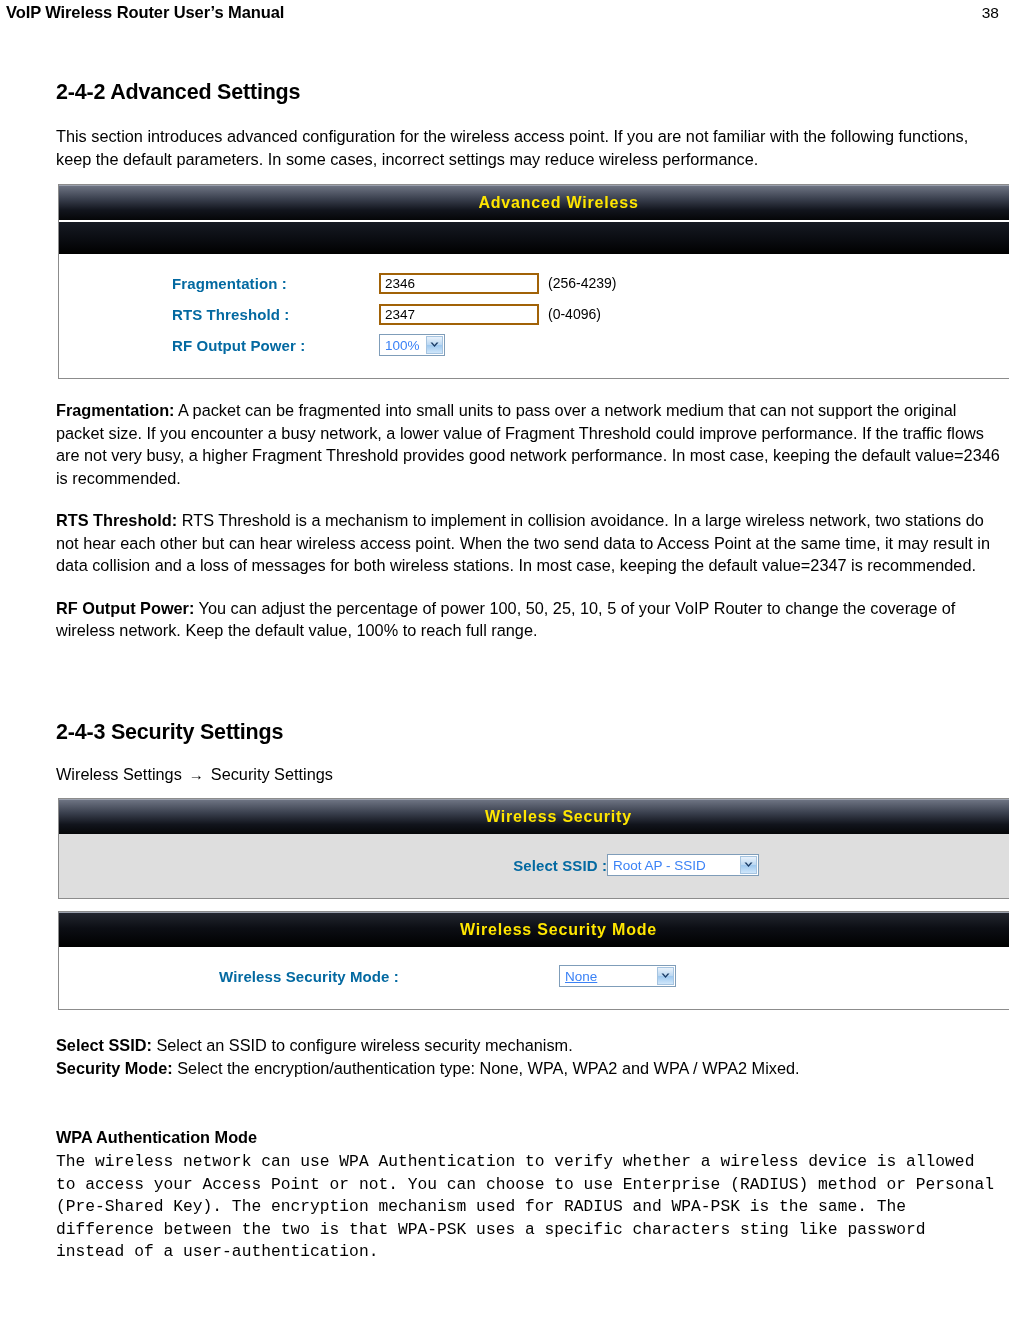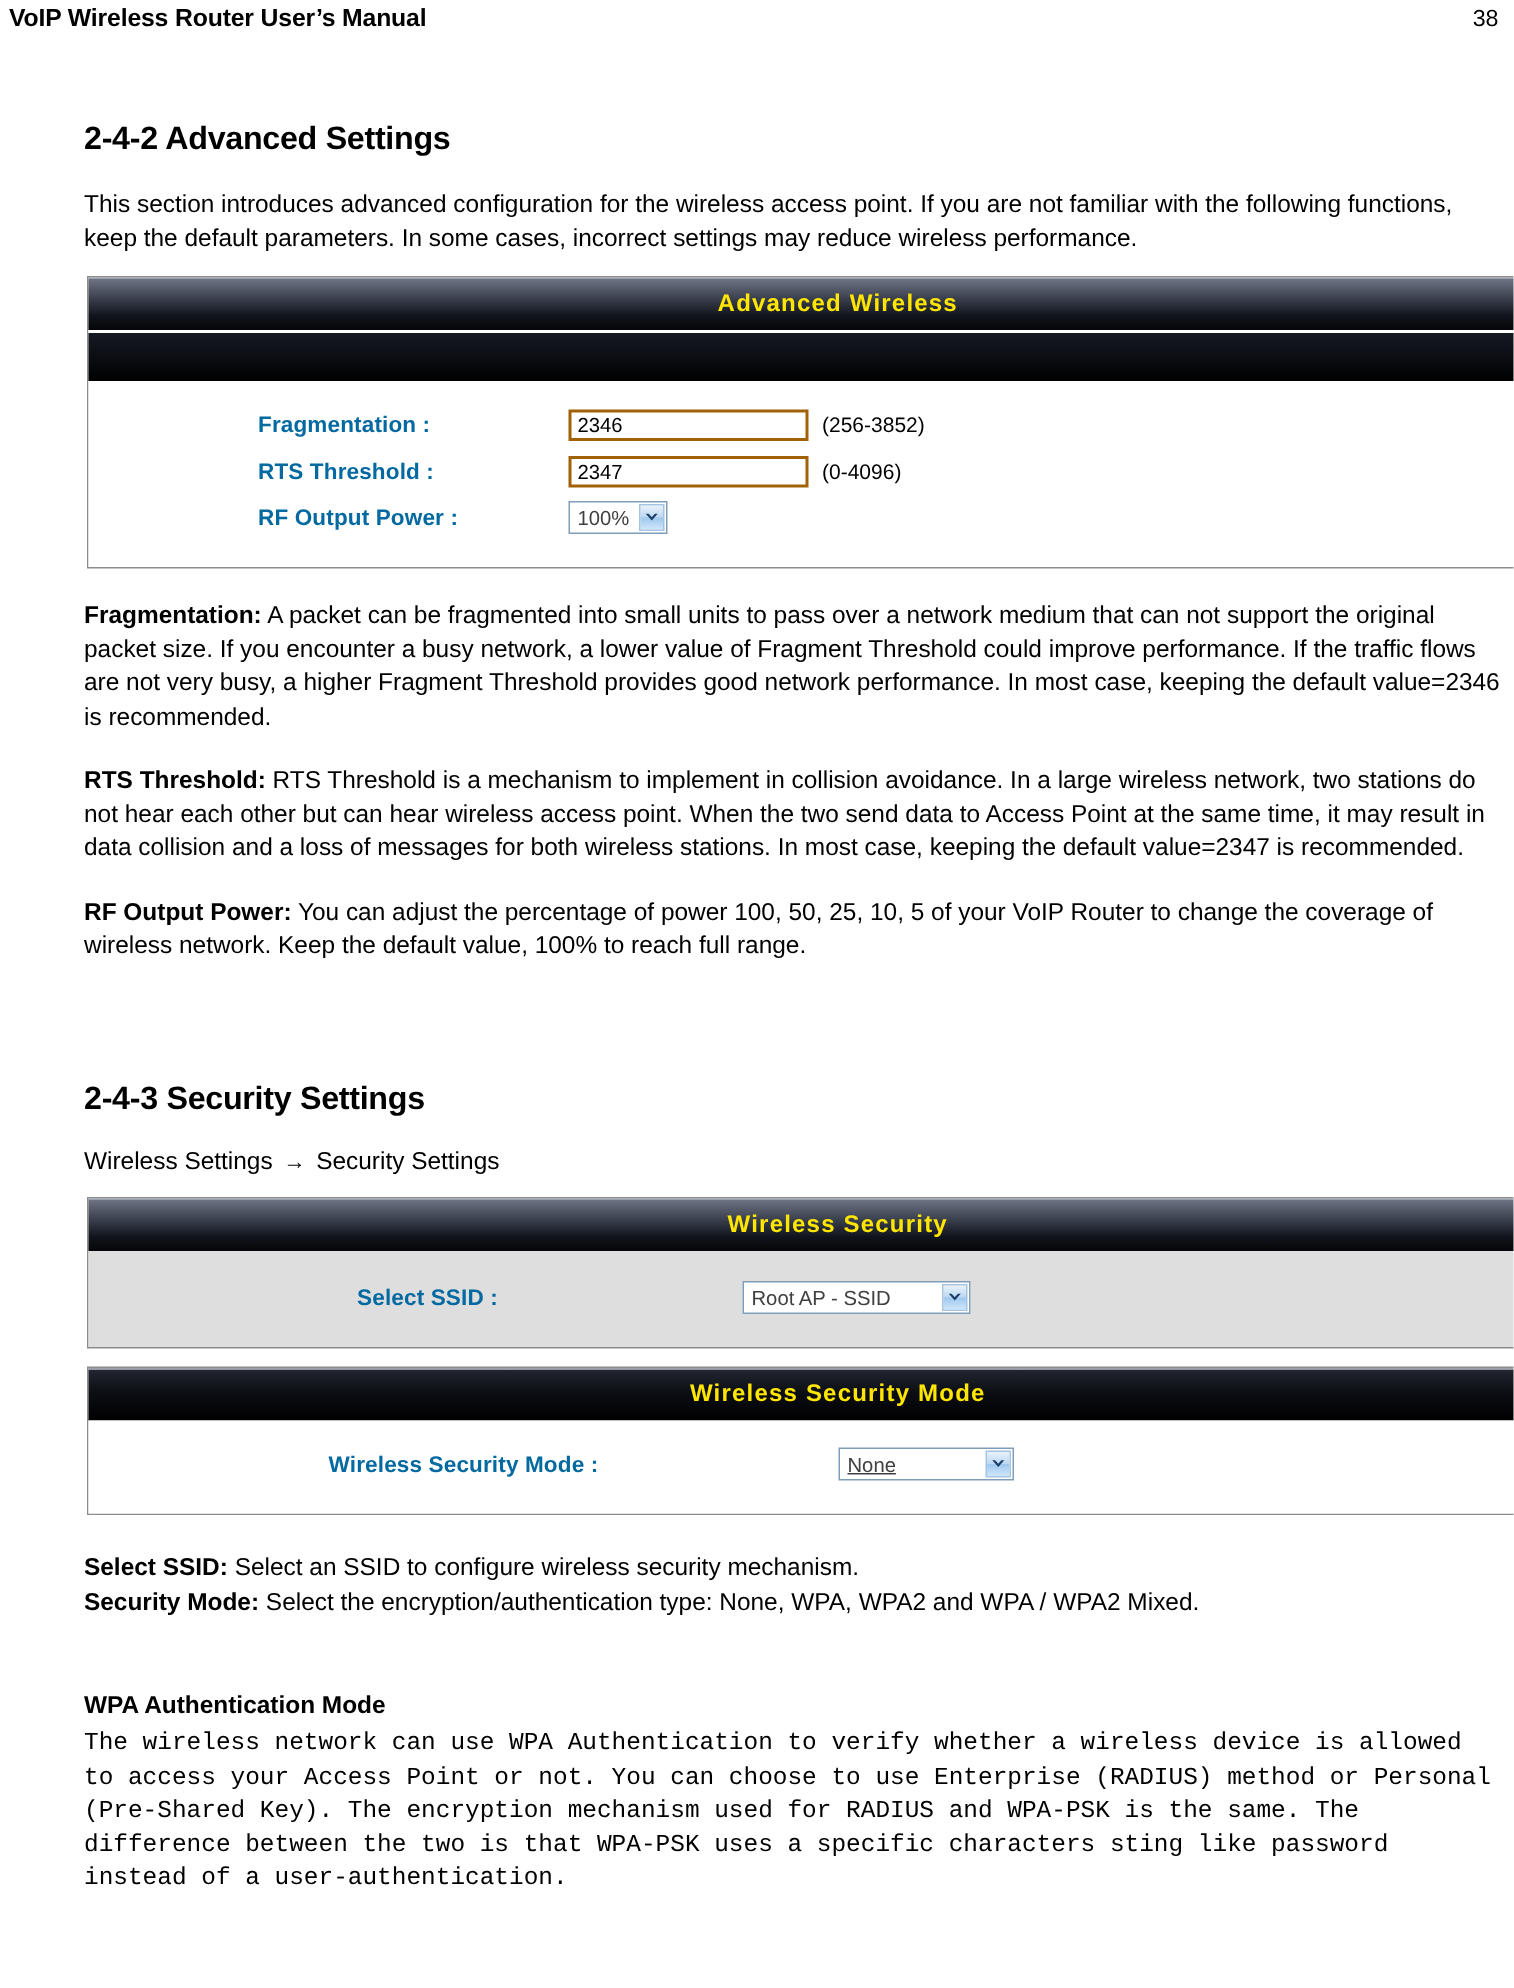--- a/index.html
+++ b/index.html
@@ -156,23 +156,23 @@
     width: 320px;
     padding-left: 113px;
     box-sizing: border-box;
     font-size: 15px;
     font-weight: bold;
     color: #0369a1;
     letter-spacing: 0.1px;
     white-space: nowrap;
   }
   .form-label.centered {
-    width: 436px;
+    width: 548px;
     padding-left: 16px;
-    text-align: center;
+    text-align: right;
   }
   .form-label.centered-mode {
     width: 500px;
     padding-left: 0;
     text-align: center;
   }
 
   .form-field {
     display: flex;
     align-items: center;
@@ -203,21 +203,21 @@
   .sel {
     display: inline-flex;
     align-items: center;
     justify-content: space-between;
     height: 22px;
     border: 1px solid #7f9db9;
     background: #ffffff;
     box-sizing: border-box;
     padding: 0 0 0 5px;
     font-size: 13.5px;
-    color: #404040;
+    color: #3b82f6;
     cursor: default;
   }
   .sel.w-small  { width: 66px; }
   .sel.w-medium { width: 117px; text-decoration: underline; }
   .sel.w-large  { width: 152px; }
 
   .sel-value { white-space: nowrap; }
   .sel-arrow {
     width: 17px;
     height: 18px;
@@ -252,21 +252,21 @@
       <div class="panel-titlebar">
         <span class="panel-title-text">Advanced Wireless</span>
       </div>
       <div class="panel-subbar"></div>
       <div class="panel-body">
 
         <div class="form-row">
           <div class="form-label">Fragmentation :</div>
           <div class="form-field">
             <input class="txt-input" type="text" value="2346" style="">
-            <span class="range-hint">(256-3852)</span>
+            <span class="range-hint">(256-4239)</span>
           </div>
         </div>
 
         <div class="form-row">
           <div class="form-label">RTS Threshold :</div>
           <div class="form-field">
             <input class="txt-input" type="text" value="2347" style="">
             <span class="range-hint">(0-4096)</span>
           </div>
         </div>

